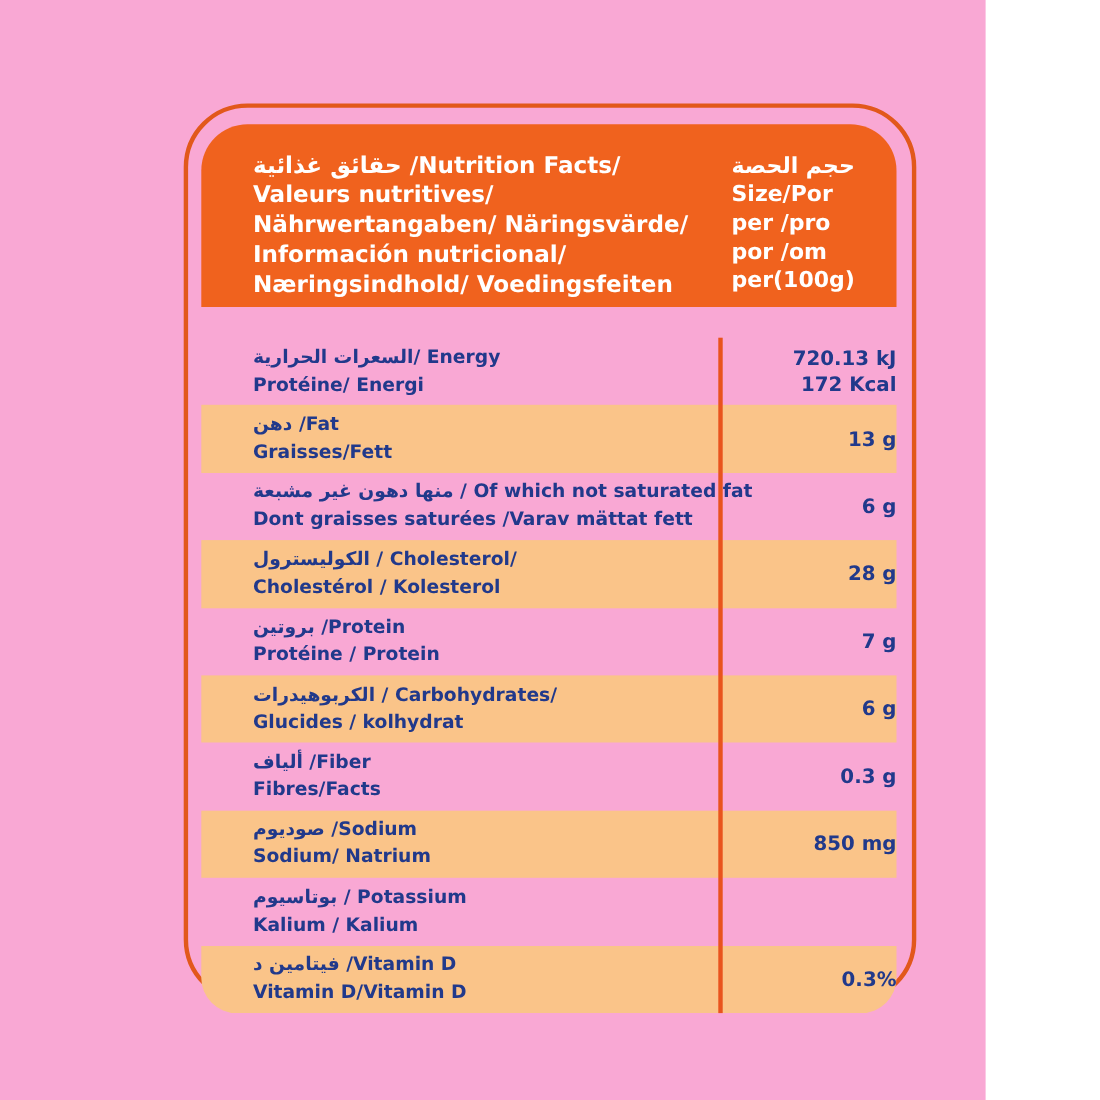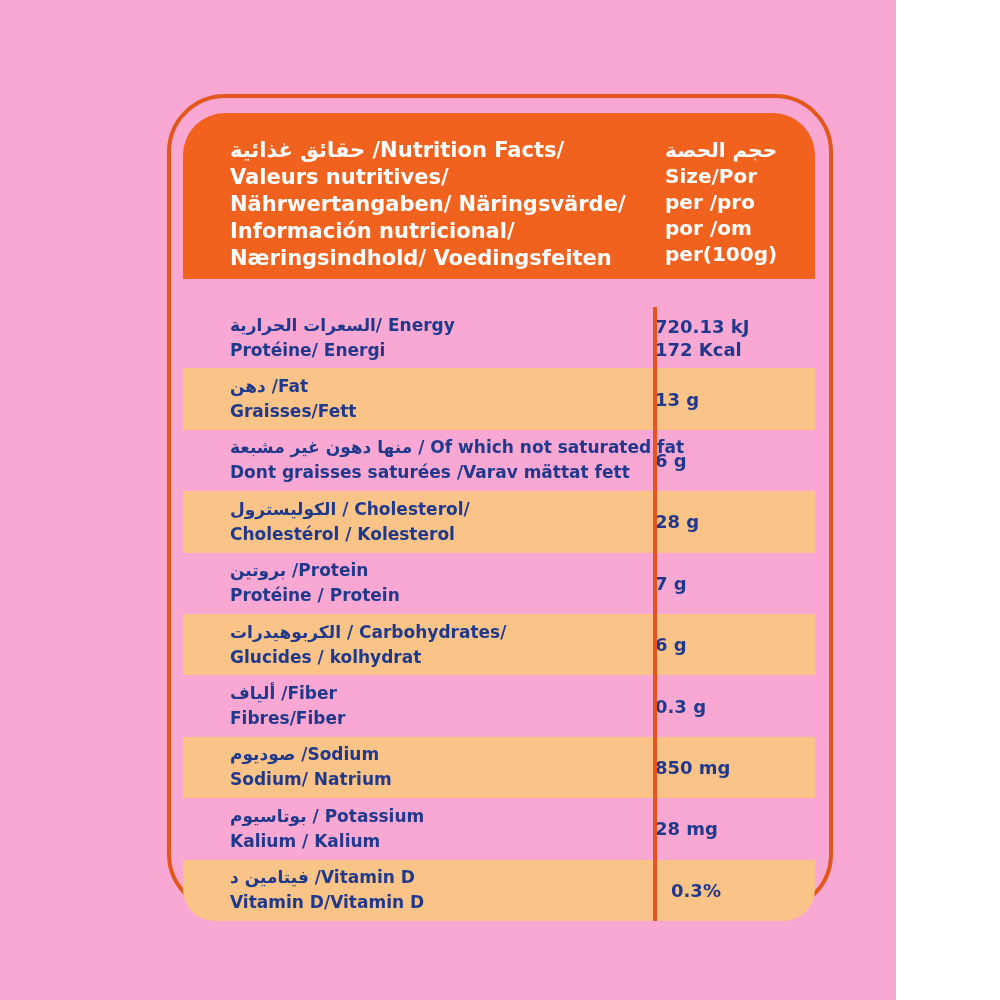--- a/index.html
+++ b/index.html
@@ -63,21 +63,21 @@
     font-weight:bold;
     font-size:17px;
     line-height:25px;
     white-space:nowrap;
   }
   .cell-value {
     flex:1;
     display:flex;
     flex-direction:column;
     justify-content:center;
-    align-items:flex-start;
+    align-items:flex-end;
     color:var(--text_primary, #21398B);
     font-weight:bold;
     font-size:18px;
     line-height:23px;
     white-space:nowrap;
   }
   .divider {
     position:absolute;
     left:470px; top:0;
     width:4px; height:100%;
@@ -167,21 +167,21 @@
       <div>Glucides / kolhydrat</div>
     </div>
     <div class="cell-value">
             <div>6 g</div>
           </div>
   </div>
 
   <div class="row">
     <div class="cell-label">
       <div>ألياف /Fiber</div>
-      <div>Fibres/Fiber</div>
+      <div>Fibres/Facts</div>
     </div>
     <div class="cell-value">
             <div>0.3 g</div>
           </div>
   </div>
 
   <div class="row shaded">
     <div class="cell-label">
       <div>صوديوم /Sodium</div>
       <div>Sodium/ Natrium</div>
@@ -189,23 +189,20 @@
     <div class="cell-value">
             <div>850 mg</div>
           </div>
   </div>
 
   <div class="row">
     <div class="cell-label">
       <div>بوتاسيوم / Potassium</div>
       <div>Kalium / Kalium</div>
     </div>
-    <div class="cell-value">
-            <div>28 mg</div>
-          </div>
   </div>
 
   <div class="row shaded last">
     <div class="cell-label">
       <div>فيتامين د /Vitamin D</div>
       <div>Vitamin D/Vitamin D</div>
     </div>
     <div class="cell-value">
             <div>0.3%</div>
           </div>

